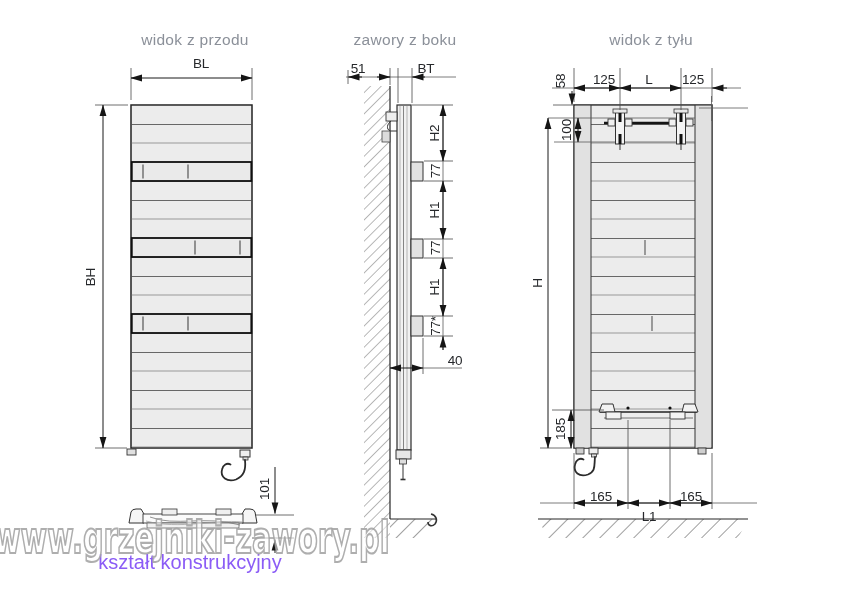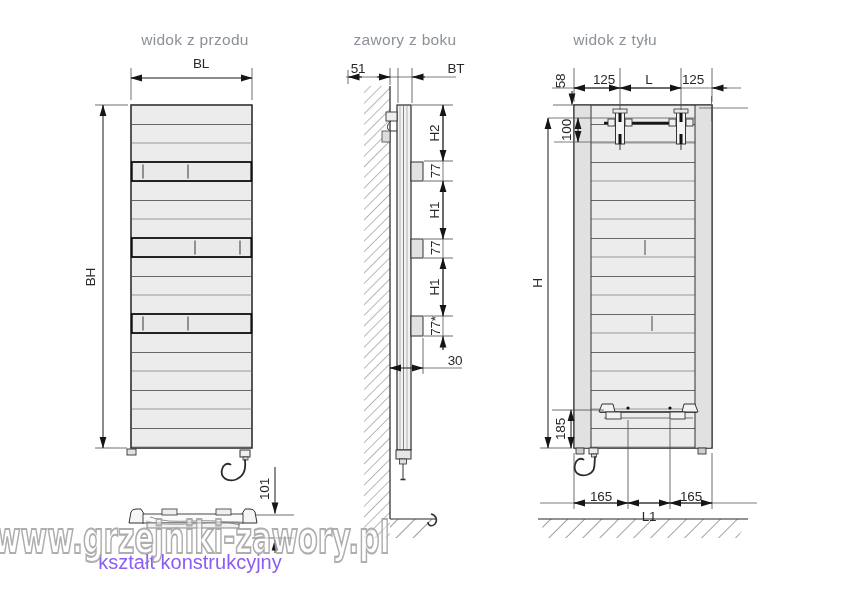--- a/index.html
+++ b/index.html
@@ -225,36 +225,36 @@
     <path class="dimline" d="M628,503 L670,503" marker-start="url(#arr)" marker-end="url(#arr)"></path>
     <path class="dimline" d="M670,503 L712,503" marker-start="url(#arr)" marker-end="url(#arr)"></path>
 
     <polygon points="538,519 748,519 738,538 548,538" fill="url(#hatchFloor)"></polygon>
     <path class="edge" d="M538,519 L748,519"></path>
   </g>
 </svg>
 
 <div class="hlabel title" style="left:195px;top:40px">widok z przodu</div>
 <div class="hlabel title" style="left:405px;top:40px">zawory z boku</div>
-<div class="hlabel title" style="left:615px;top:40px">widok z tyłu</div>
+<div class="hlabel title" style="left:651px;top:40px">widok z tyłu</div>
 
 <div class="hlabel dim" style="left:201px;top:63px">BL</div>
 <div class="vlabel dim" style="left:90px;top:277px">BH</div>
 <div class="vlabel dim" style="left:264px;top:489px">101</div>
 <div class="hlabel footnote" style="left:190px;top:562px">kształt konstrukcyjny</div>
 
 <div class="hlabel dim" style="left:358px;top:68px">51</div>
-<div class="hlabel dim" style="left:456px;top:68px">BT</div>
+<div class="hlabel dim" style="left:426px;top:68px">BT</div>
 <div class="vlabel dim" style="left:434px;top:133px">H2</div>
 <div class="vlabel dim" style="left:435px;top:171px">77</div>
 <div class="vlabel dim" style="left:434px;top:210px">H1</div>
 <div class="vlabel dim" style="left:435px;top:248px">77</div>
 <div class="vlabel dim" style="left:434px;top:287px">H1</div>
 <div class="vlabel dim" style="left:435px;top:326px">77*</div>
-<div class="hlabel dim" style="left:455px;top:360px">30</div>
+<div class="hlabel dim" style="left:455px;top:360px">40</div>
 
 <div class="vlabel dim" style="left:560px;top:81px">58</div>
 <div class="hlabel dim" style="left:604px;top:79px">125</div>
 <div class="hlabel dim" style="left:649px;top:79px">L</div>
 <div class="hlabel dim" style="left:693px;top:79px">125</div>
 <div class="vlabel dim" style="left:566px;top:130px">100</div>
 <div class="vlabel dim" style="left:537px;top:283px">H</div>
 <div class="vlabel dim" style="left:560px;top:429px">185</div>
 <div class="hlabel dim" style="left:601px;top:496px">165</div>
 <div class="hlabel dim" style="left:649px;top:516px">L1</div>

